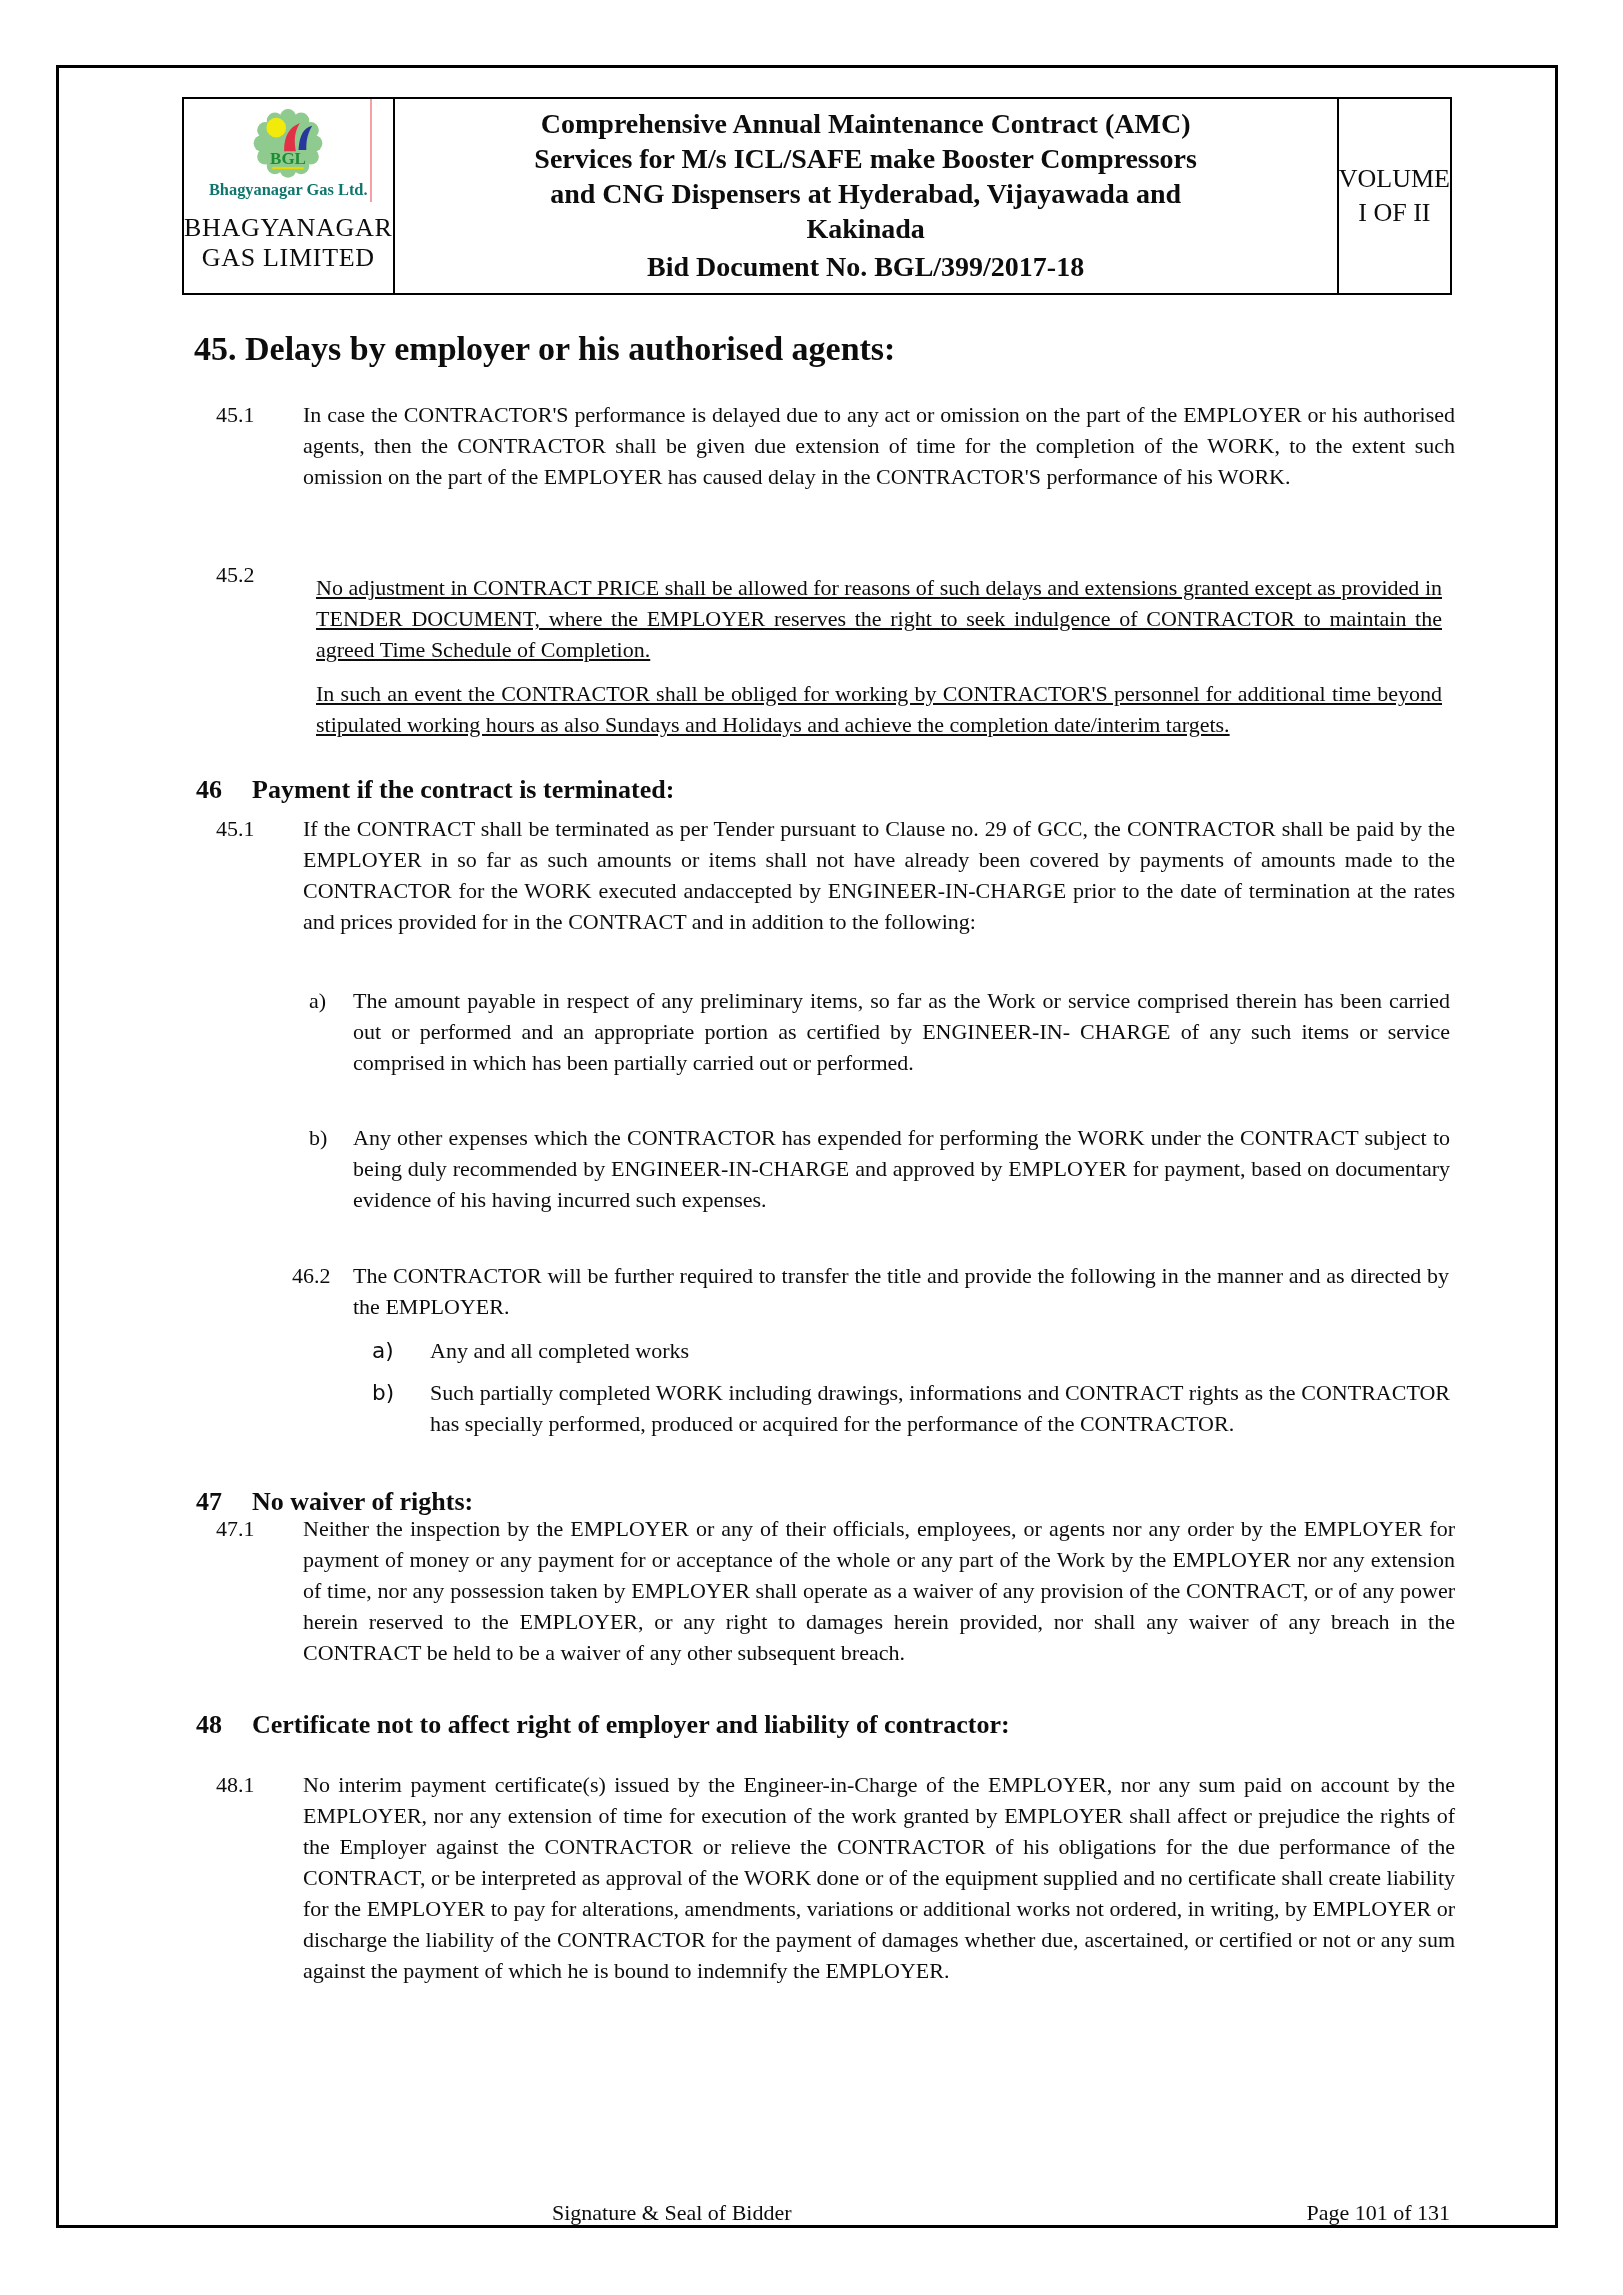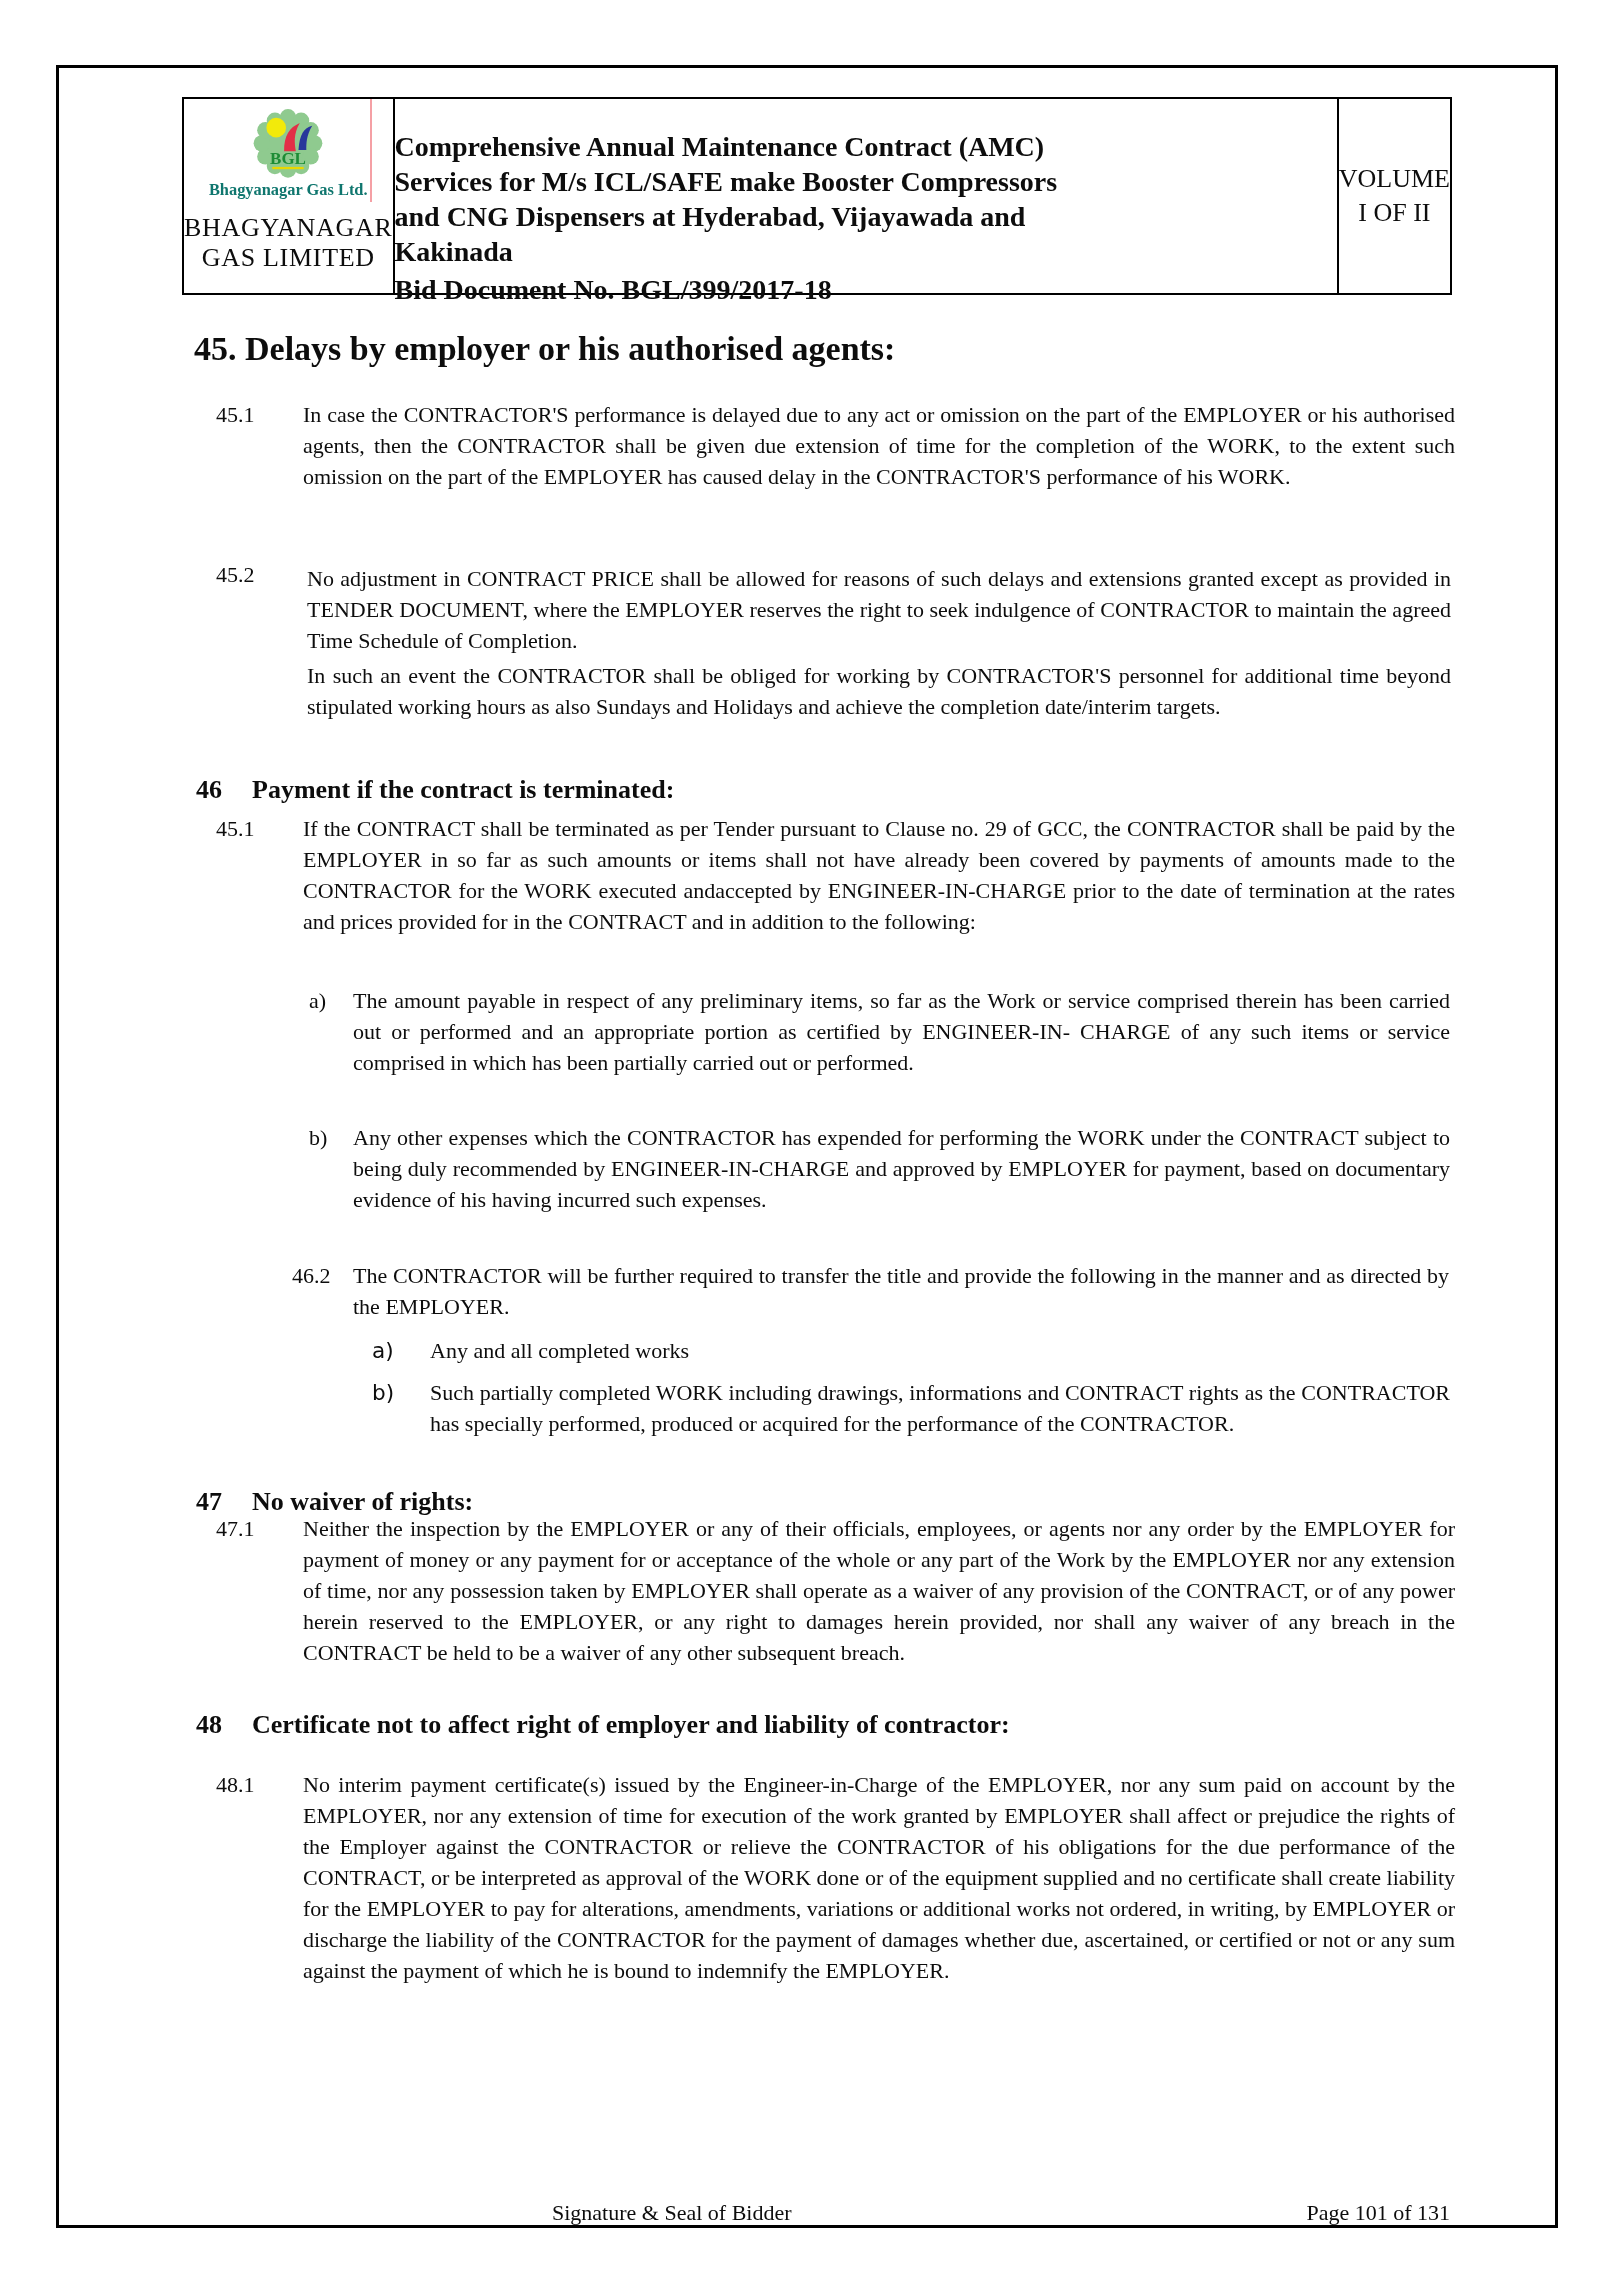--- a/index.html
+++ b/index.html
@@ -14,21 +14,21 @@
   }
   
   .htable{
     position:absolute;left:182px;top:97px;width:1270px;height:198px;
     border:2px solid #000;box-sizing:border-box;display:flex;background:#fff;
   }
   .cell{box-sizing:border-box;height:100%;}
   .logo-cell{width:228px;display:flex;flex-direction:column;align-items:center;}
   .title-cell{
     width:1040px;border-left:2px solid #000;border-right:2px solid #000;
-    text-align:left;padding-top:30px;
+    text-align:center;padding-top:7px;
   }
   .volume-cell{
     flex:1;display:flex;flex-direction:column;justify-content:center;align-items:center;
     font-size:26px;line-height:34px;
   }
   .title-line{font-weight:bold;font-size:28px;line-height:35px;white-space:nowrap;}
   .bid-line{font-weight:bold;font-size:28px;line-height:35px;margin-top:2.6px;white-space:nowrap;}
   .bgl-logo{margin-top:9.2px;}
   .logo-caption{font-size:16.4px;font-weight:bold;color:#0f766e;line-height:18.3px;margin-top:1.3px;white-space:nowrap;}
   .company{font-size:26px;line-height:30px;letter-spacing:0.7px;white-space:nowrap;}
@@ -70,21 +70,21 @@
   .item2 .marker{width:58px;flex:none;font-family:"DejaVu Sans",sans-serif;font-size:21.6px;}
   .item2 .ctext{flex:1;text-align:justify;}
   #item_a2{top:1335px;}
   #item_b2{top:1377px;}
 
   
   .footer-sig{position:absolute;left:552px;top:2200px;font-size:22px;line-height:26px;white-space:nowrap;}
   .footer-page{position:absolute;right:173px;top:2200px;font-size:22px;line-height:26px;white-space:pre;}
   .footer-page .b{font-weight:normal;}
 
-  p{margin:4px;}
+  p{margin:13px;text-decoration:underline;}
 </style>
 </head>
 <body>
 
 <div class="frame"></div>
 
 <div class="htable">
   <div class="cell logo-cell">
     <svg class="bgl-logo" width="84" height="72" viewBox="0 0 128 110">
       <g fill="#8fca8f">

